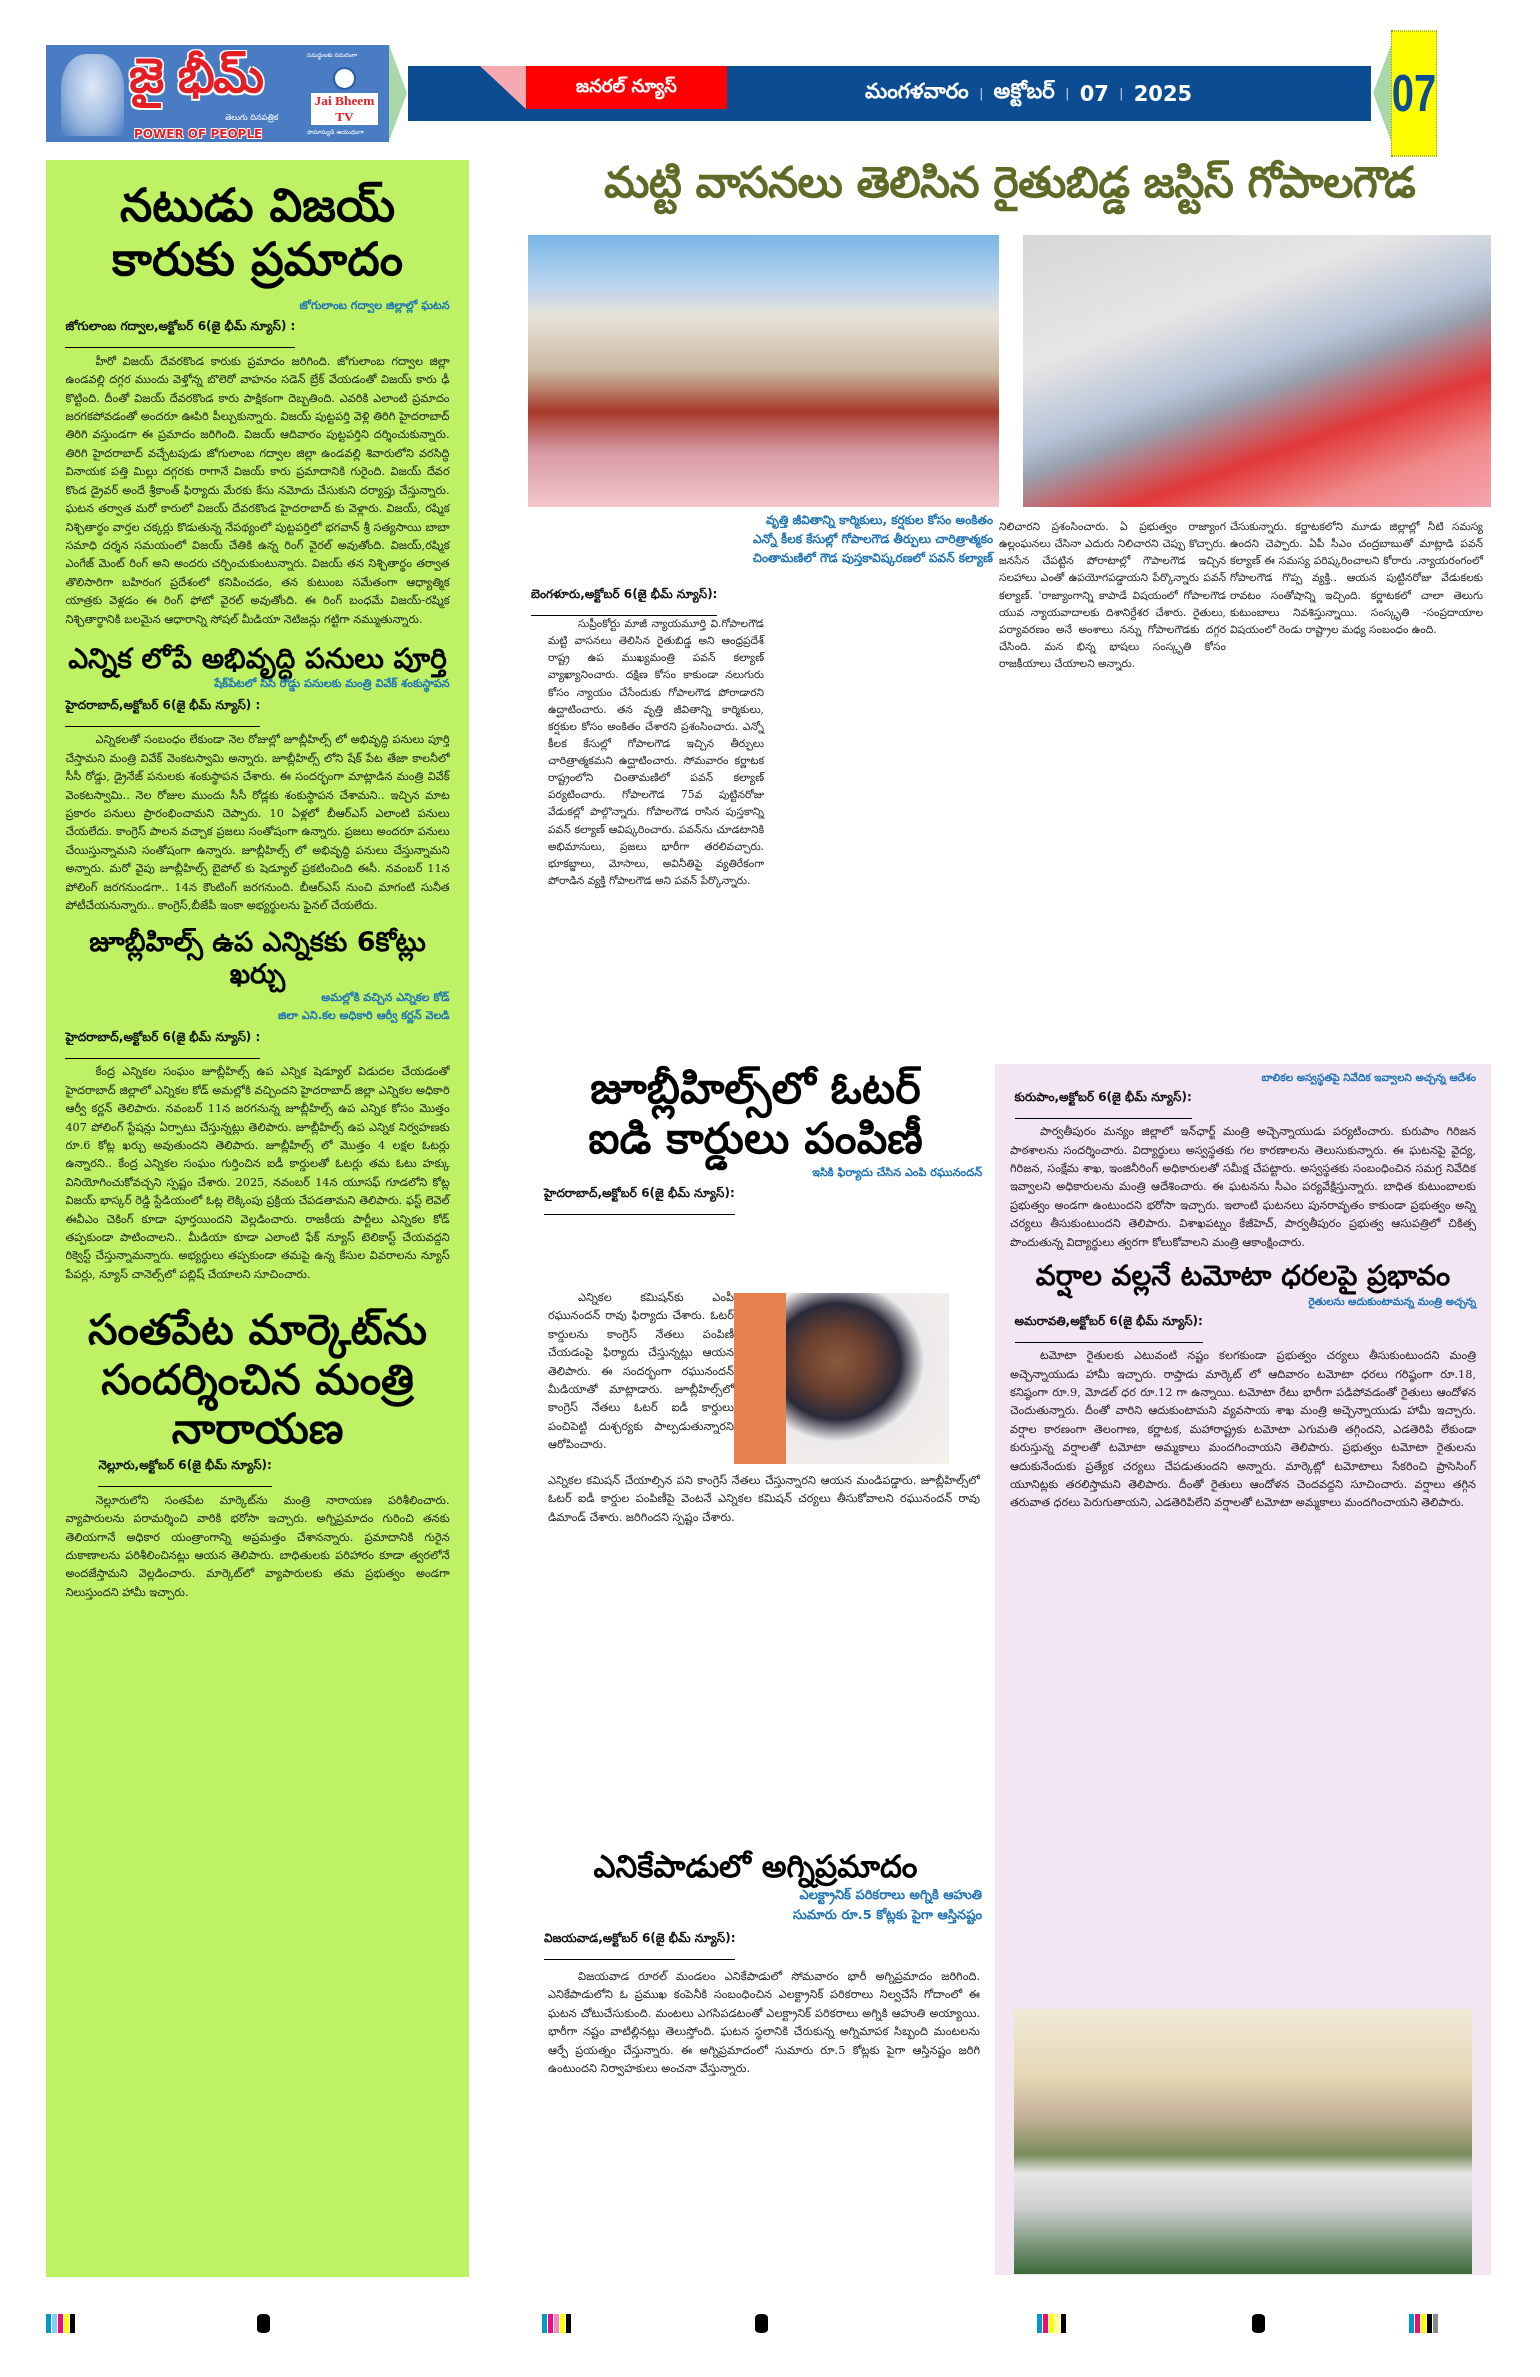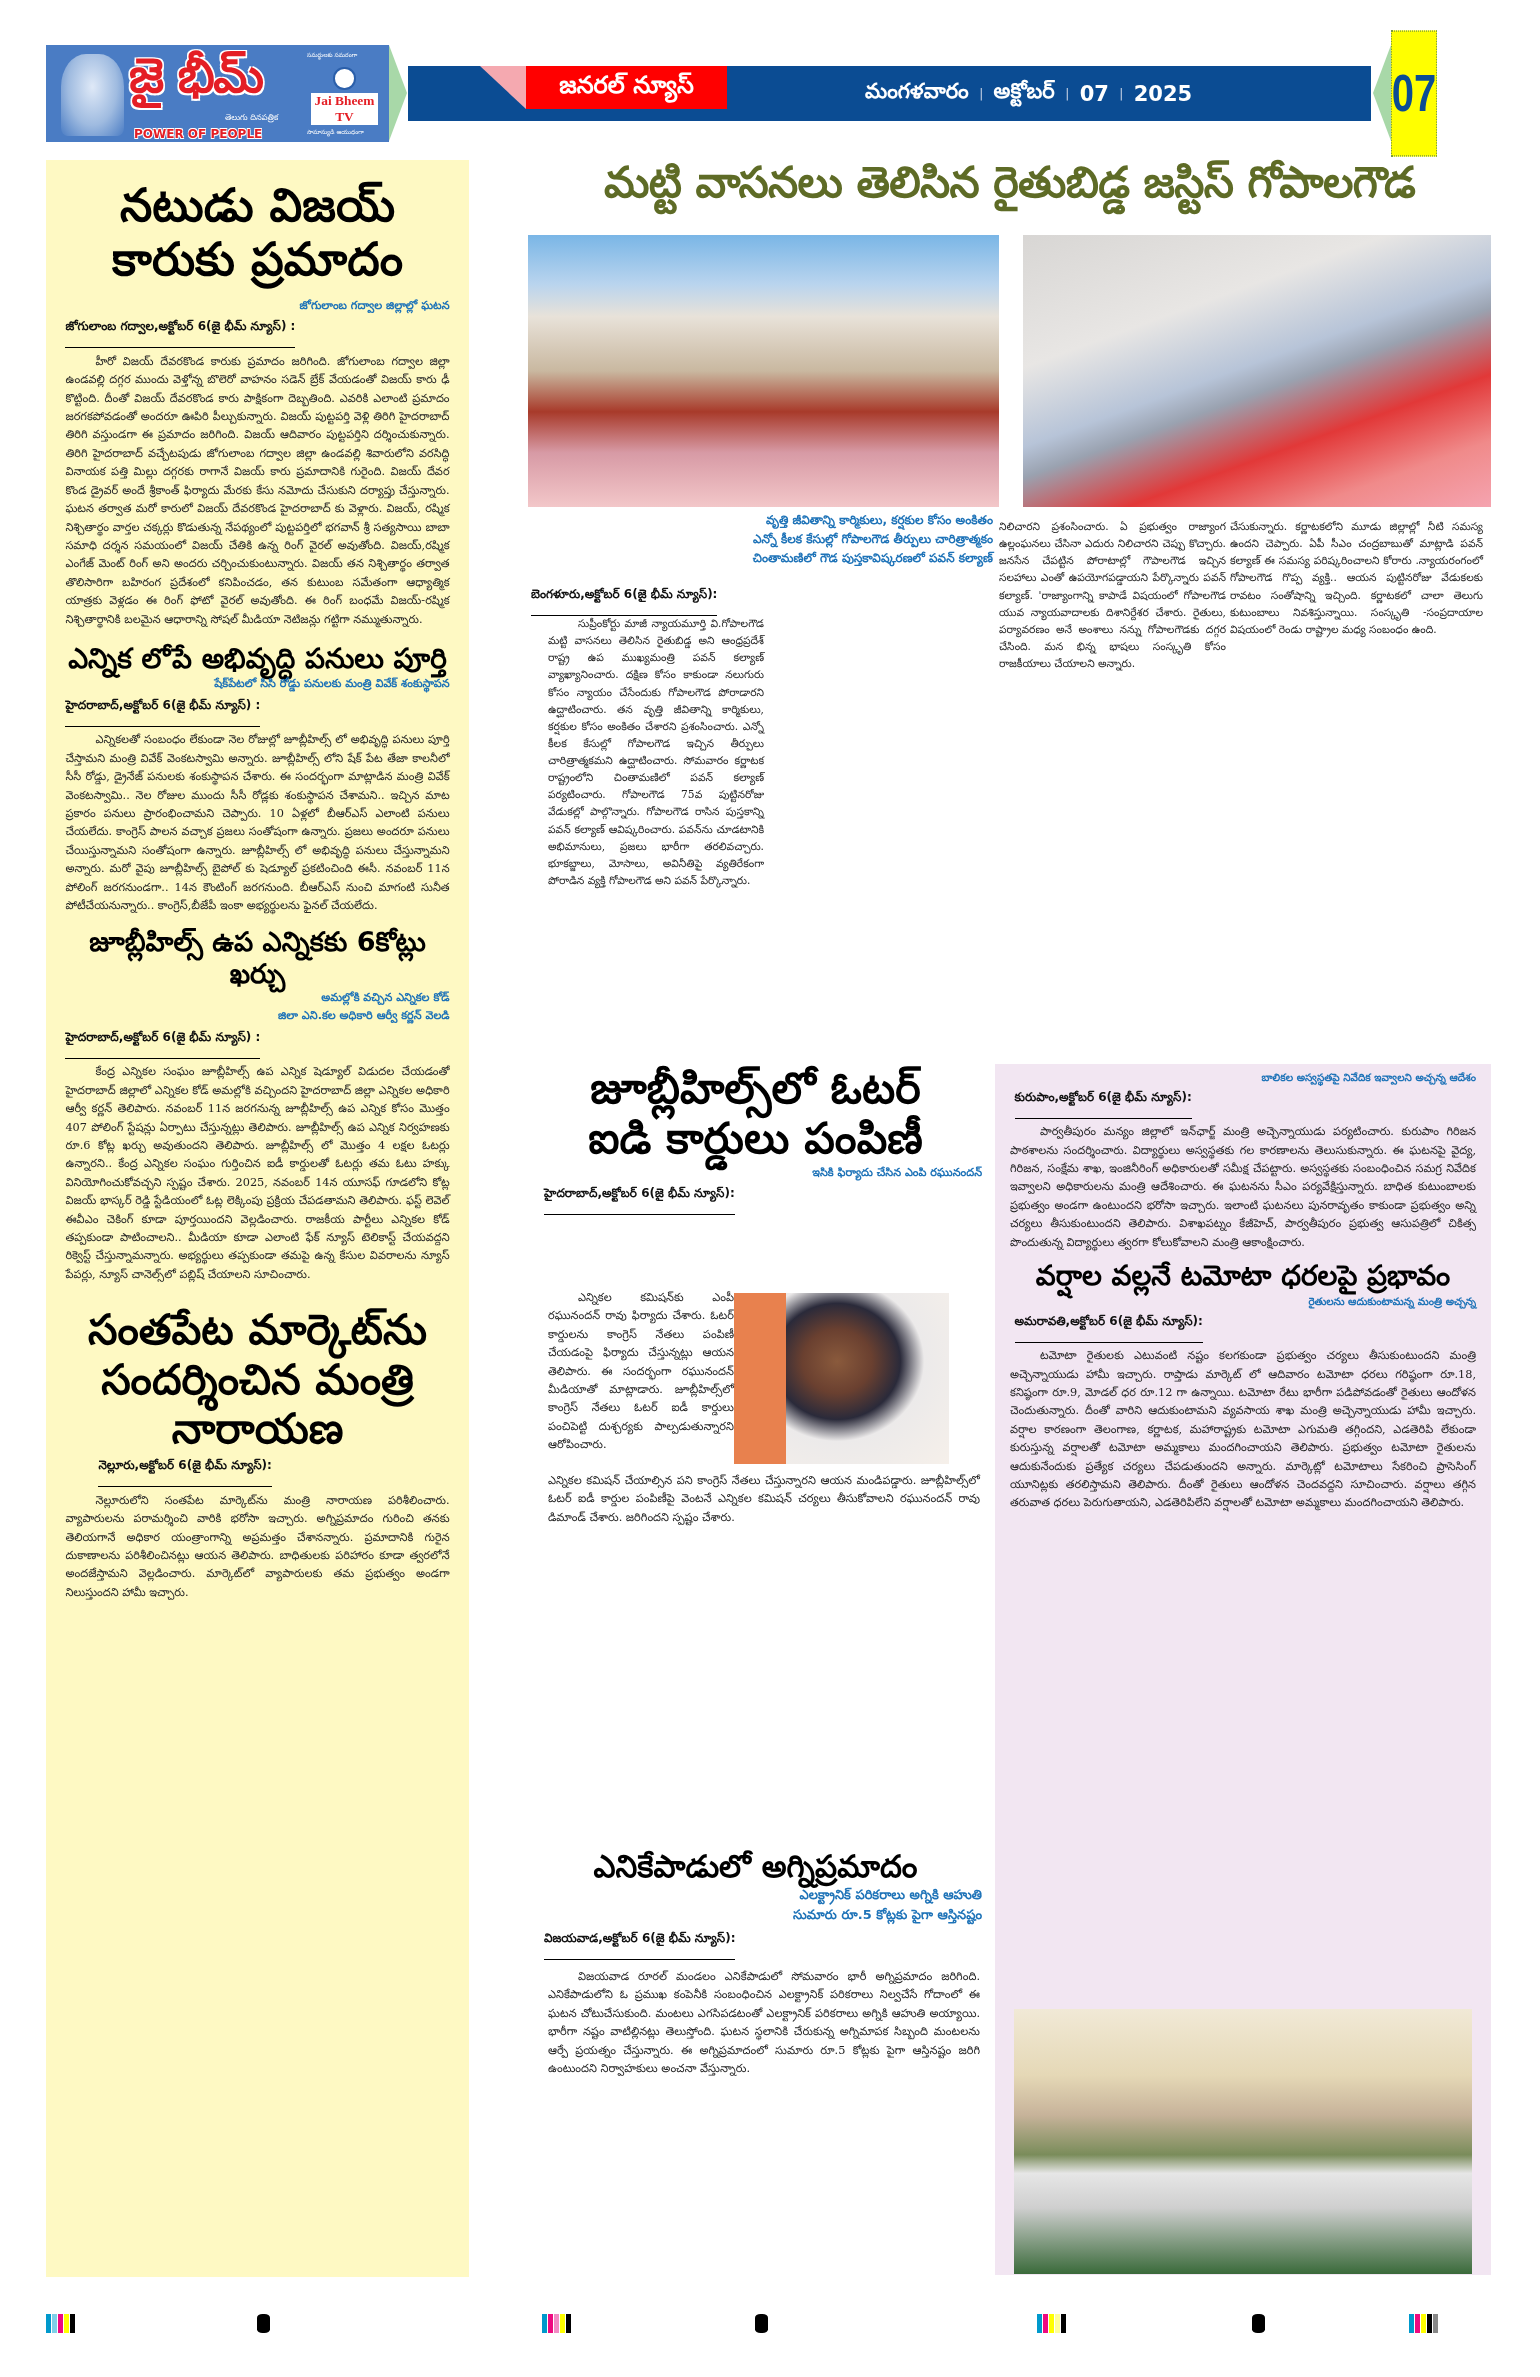--- a/index.html
+++ b/index.html
@@ -18,32 +18,32 @@
     text-shadow: 0.7px 0.7px 0 #fff, -0.7px -0.7px 0 #fff, 0.7px -0.7px 0 #fff, -0.7px 0.7px 0 #fff; }
   .logo-right-top { position: absolute; left: 261px; top: 6px; font-size: 6px; color: #fff; }
   .logo-tv { position: absolute; left: 265px; top: 22.4px; width: 67px; height: 52px; text-align: center; }
   .logo-tv-emblem { display: block; width: 22.4px; height: 22.4px; margin: 0 auto; border-radius: 50%; background: #fff; border: 2.2px solid #2b5faa; }
   .logo-tv-text { display: block; font-family: "Liberation Serif", serif; font-weight: bold; font-size: 13.4px; color: #e41e25; background: #fff; margin-top: 3px; }
   .logo-right-bottom { position: absolute; left: 261px; top: 83px; font-size: 6px; color: #fff; }
   .logo-arrow { position: absolute; left: 389px; top: 45px; width: 0; height: 0; border-top: 48px solid transparent; border-bottom: 48px solid transparent; border-left: 18px solid #a8d8a8; }
 
   .banner { position: absolute; left: 408px; top: 66px; width: 963px; height: 55px; background: #0b4c93; }
   .category-tab { position: absolute; left: 526px; top: 66px; width: 201px; height: 43px; background: #ff0000; color: #fff;
-    font-size: 24px; font-weight: bold; display: flex; align-items: center; justify-content: center; }
+    font-size: 18px; font-weight: bold; display: flex; align-items: center; justify-content: center; }
   .category-tab-wedge { position: absolute; left: 480px; top: 66px; width: 0; height: 0; border-left: 46px solid transparent; border-top: 43px solid #f5a9b0; }
   .dateline { position: absolute; left: 865px; top: 66px; height: 55px; display: flex; align-items: center; gap: 10.4px;
     color: #fff; font-weight: bold; font-size: 21px; }
   .dateline .sep { font-size: 12px; font-weight: normal; color: #cfd8e8; }
   .page-num-arrow { position: absolute; left: 1373px; top: 45px; width: 0; height: 0; border-top: 48px solid transparent; border-bottom: 48px solid transparent; border-right: 18px solid #a8d8a8; }
   .page-num { position: absolute; left: 1391px; top: 45px; width: 46px; height: 97px; background: #ffff00; border: 0.7px dotted #7a9a3a;
     display: flex; align-items: center; justify-content: center; color: #0b4c93; font-weight: bold; font-size: 40px;
     font-family: "Liberation Sans", sans-serif; transform: scaleY(1.3); }
 
   
-  .panel-green { background: #fef9c3; }
+  .panel-green { background: #bef264; }
   .panel-pink { background: #f2e6f2; }
   .headline { font-weight: bold; text-align: center; color: #000; line-height: 1.18; }
   .subhead { color: #1e73b8; text-align: right; font-weight: bold; line-height: 1.6; }
   .byline { font-weight: bold; font-size: 12px; padding-bottom: 11px; border-bottom: 1.5px solid #000; display: inline-block; margin: 4.5px 0 4.5px 33px; }
   .body { font-size: 11.3px; line-height: 1.63; text-align: justify; color: #222; font-family: "DejaVu Serif", serif; }
   .body p { text-indent: 30px; }
   .photo { position: relative; overflow: hidden; }
 
   
   .left-col { position: absolute; left: 46px; top: 160px; width: 423px; height: 2117px; padding: 0 19.4px; }

